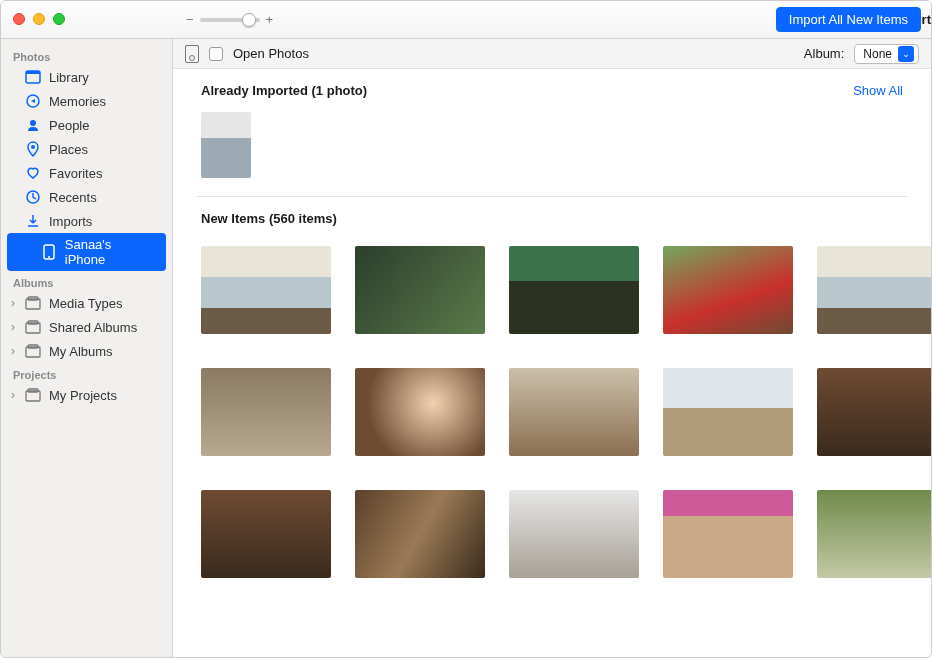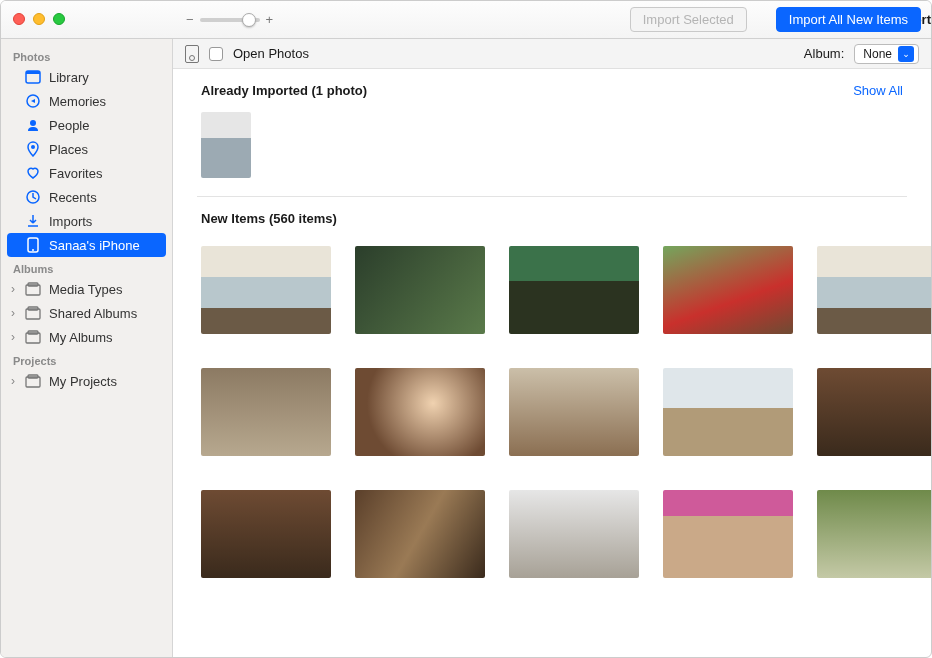--- a/index.html
+++ b/index.html
@@ -41,21 +41,21 @@
 .btn.disabled { color:#b4b4b4; background:#f4f4f4; }
 .btn.primary { background:#0a66ff; color:#fff; border-color:#0a66ff; font-weight:500;margin-left:19px; }
 .body { display:flex; flex:1; overflow:hidden; }
 .sidebar {
   width: 172px; background:#f2f0ee; border-right:1px solid #d5d5d5;
   padding-top:6px; overflow-y:auto; font-size:13px;
 }
 .side-head { color:#8a8a8a; font-size:11px; font-weight:600; padding:6px 12px 2px; }
 .side-item { display:flex; align-items:center; gap:8px; padding:4px 12px 4px 24px; cursor:default; color:#333; }
 .side-item .ic { width:16px; height:16px; display:flex; align-items:center; justify-content:center; color:#0a66ff; }
-.side-item.selected { background:#0a66ff; color:#fff; border-radius:4px; margin:0 6px; padding-left:18px;}
+.side-item.selected { background:#0a66ff; color:#fff; border-radius:4px; margin:0 6px; padding-left:34px;}
 .side-item.selected .ic { color:#fff; }
 .side-item.disclose::before { content:"›"; position:absolute; margin-left:-14px; color:#888; transform:rotate(0); font-size:12px;}
 .side-item .ic.gray { color:#777; }
 .main { flex:1; display:flex; flex-direction:column; overflow:hidden; }
 .infobar {
   display:flex; align-items:center; height:30px; padding:0 12px;
   border-bottom:1px solid #e0e0e0; background:#f4f4f4; gap:10px;
 }
 .infobar .chk { width:14px; height:14px; border:1px solid #999; border-radius:3px; background:#fff; }
 .infobar .spacer { flex:1; }
@@ -102,21 +102,20 @@
     </div>
     <div class="zoom">
       <span>−</span>
       <span class="track">
           <span class="knob"></span>
         </span>
       <span>+</span>
     </div>
     <div class="title">Import</div>
     <div class="tb-right">
-      <button class="btn disabled">Import Selected</button>
       <button class="btn primary">Import All New Items</button>
     </div>
   </div>
 
   <div class="body">
     <div class="sidebar">
       <div class="side-head">Photos</div>
 
       <div class="side-item">
         <span class="ic">

